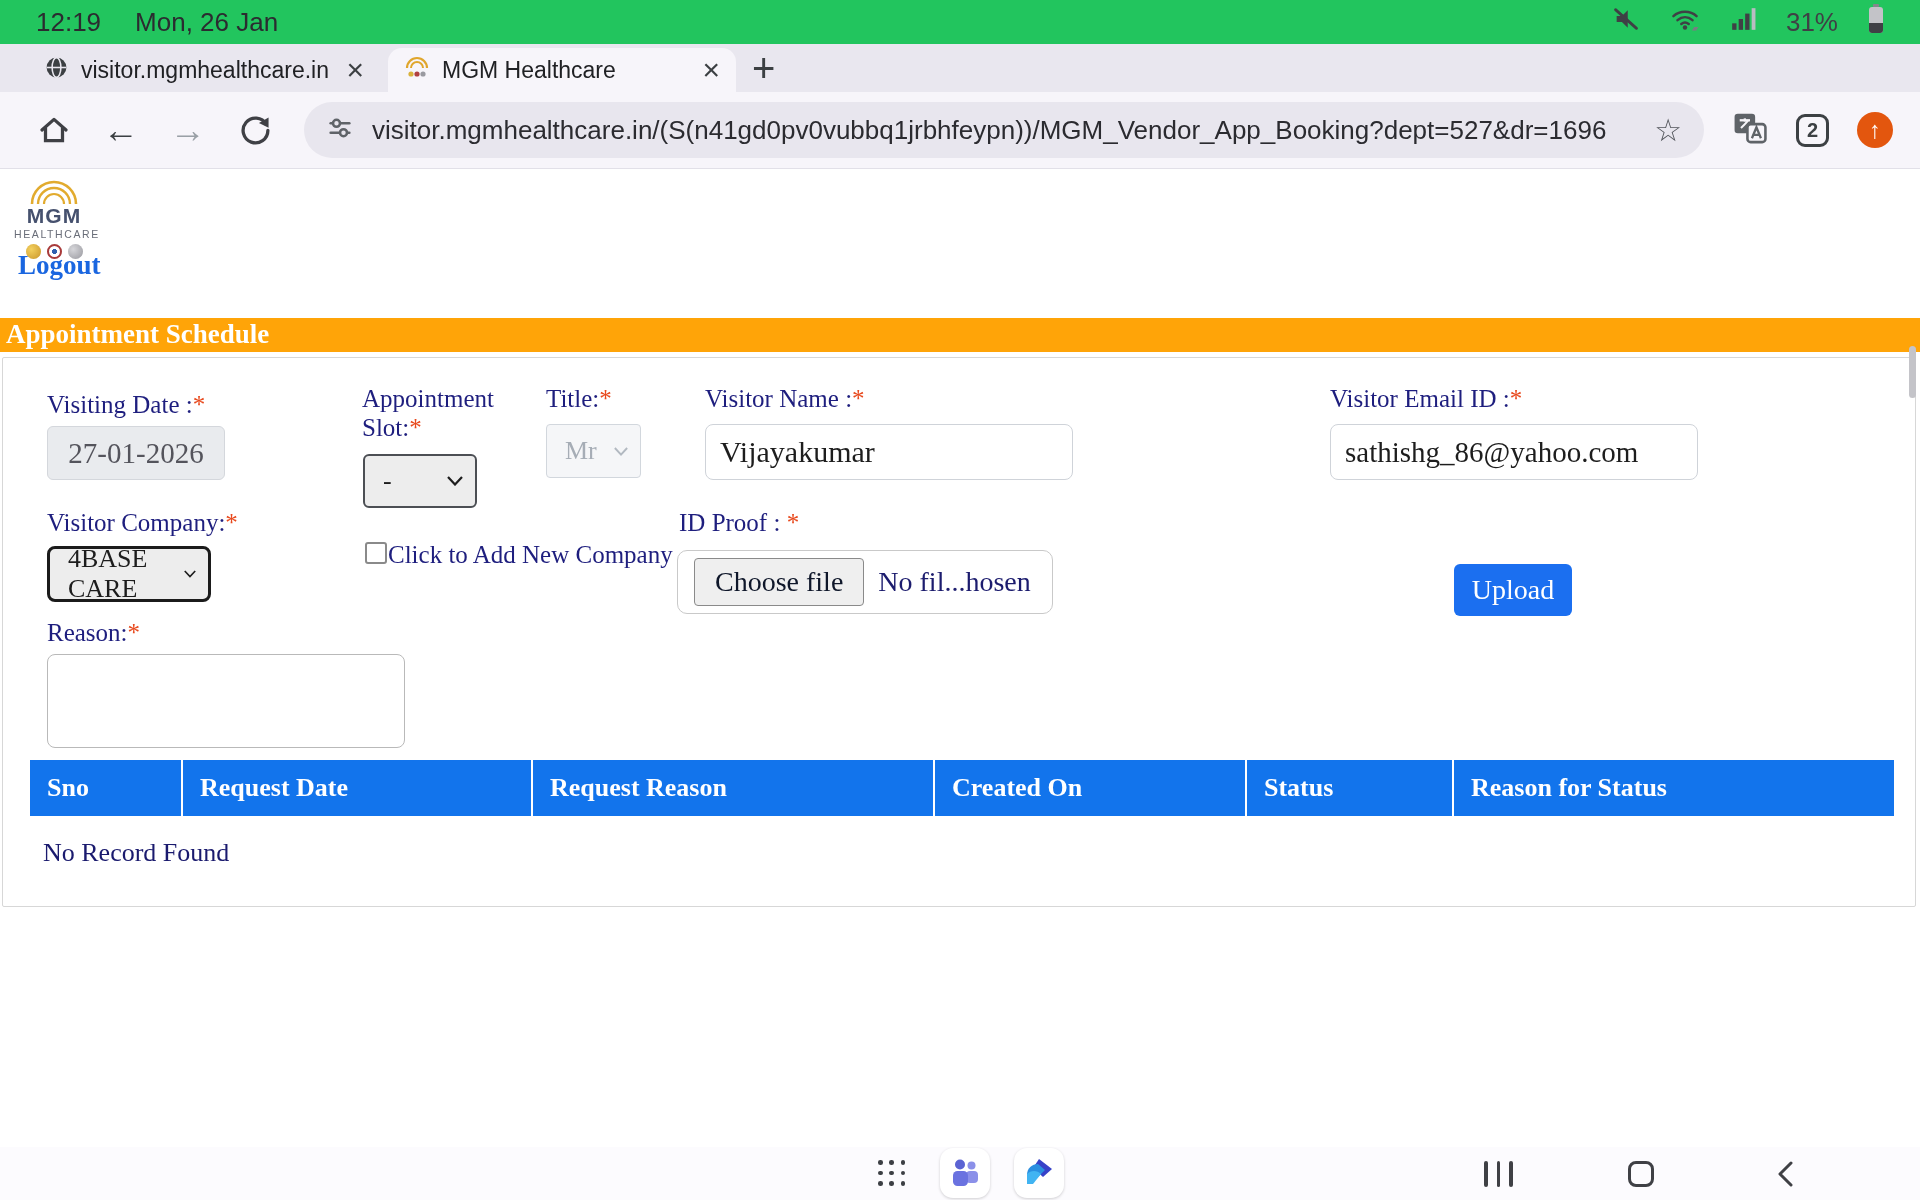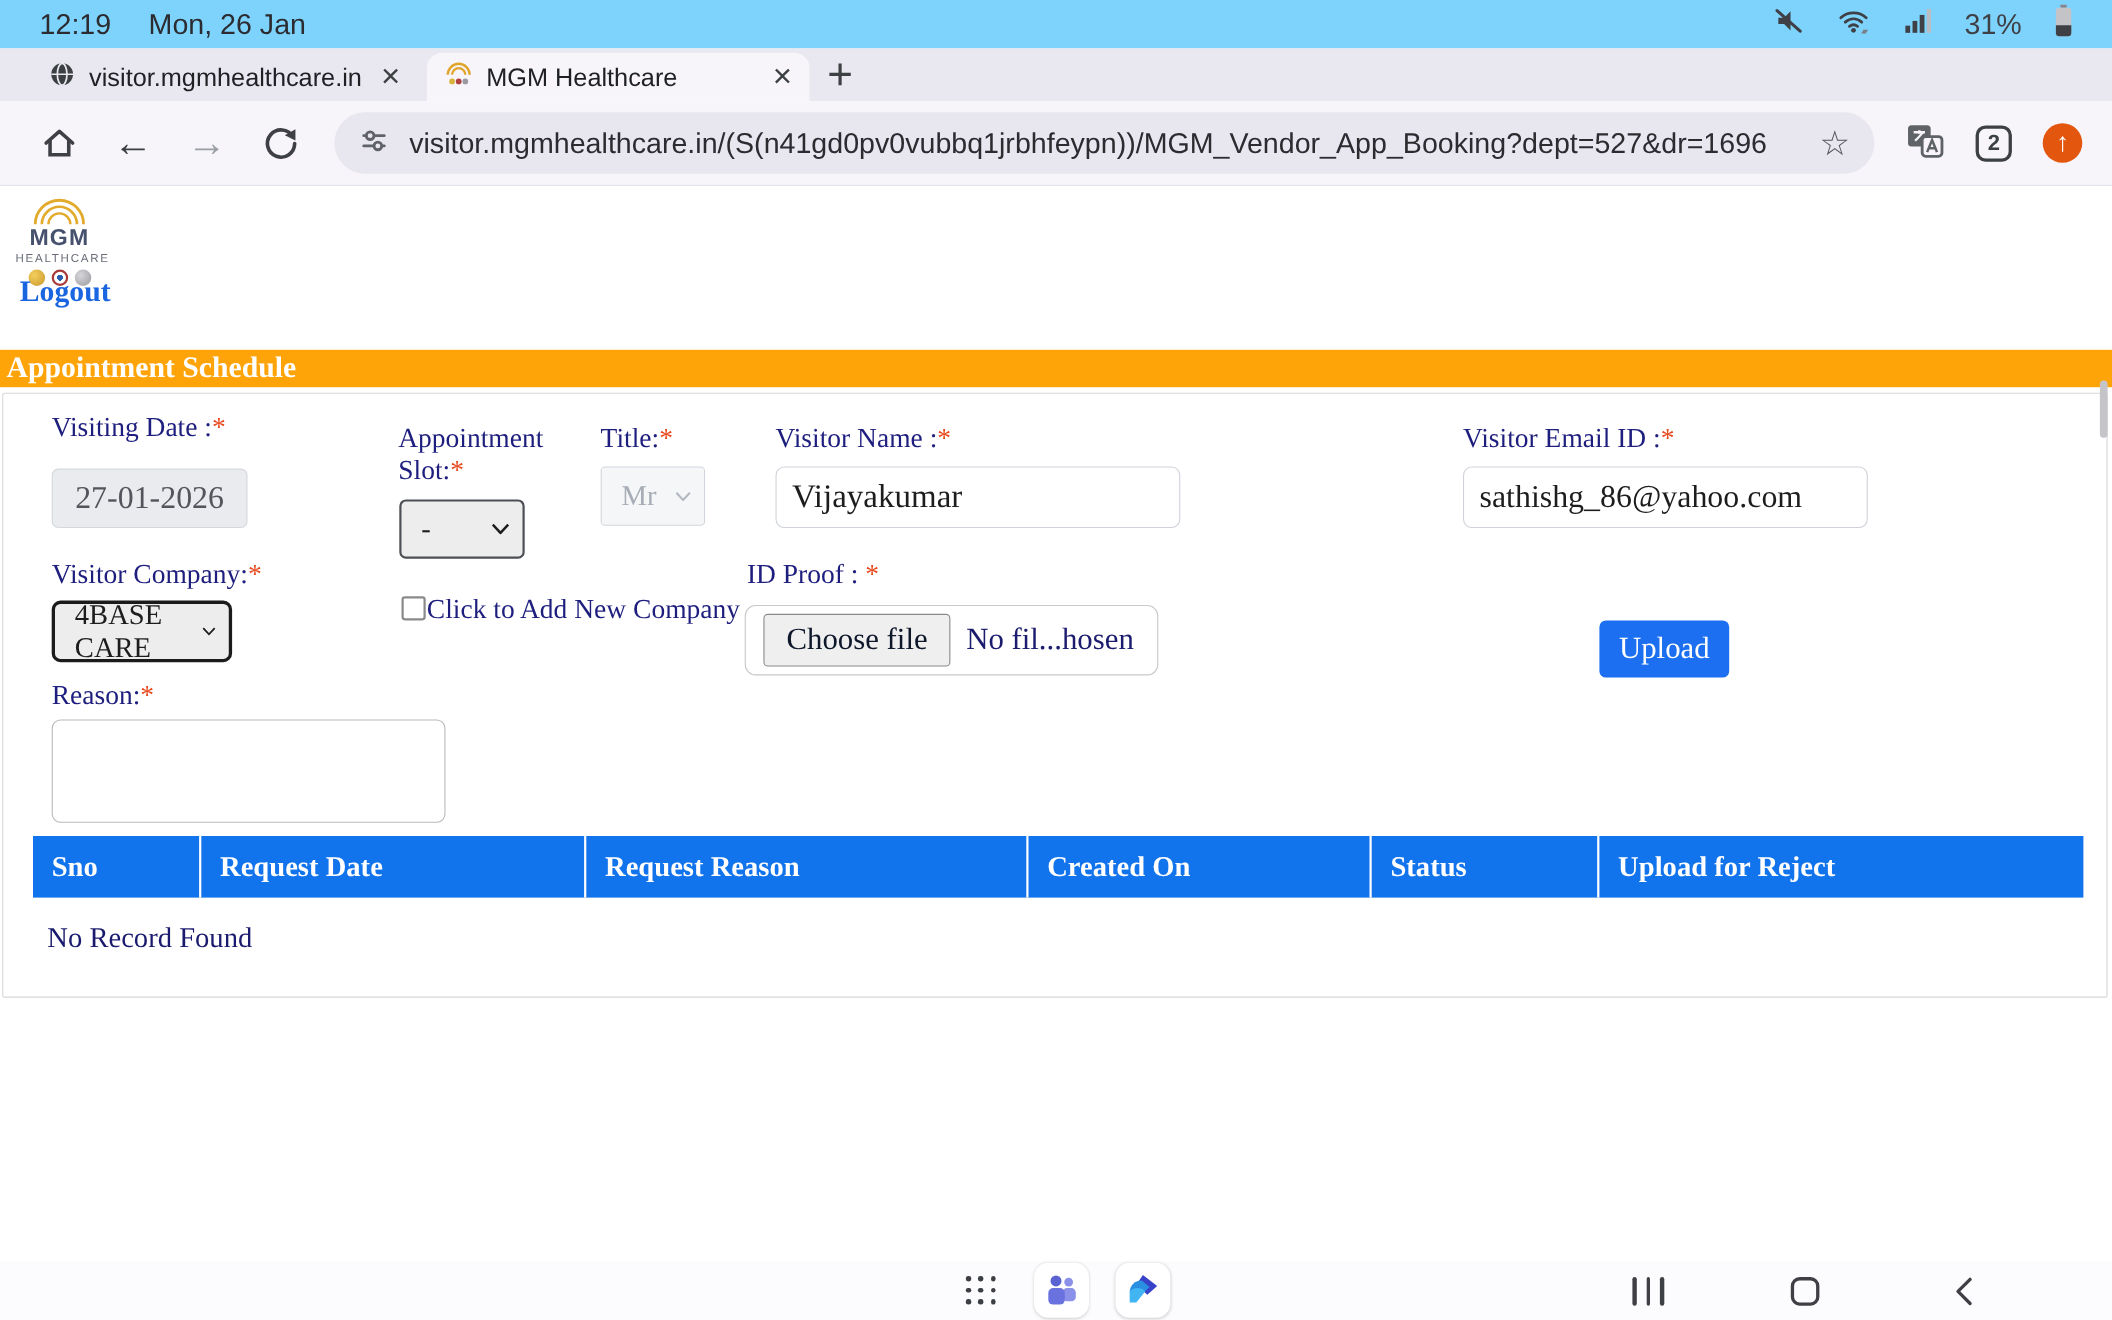--- a/index.html
+++ b/index.html
@@ -1,21 +1,21 @@
 <!DOCTYPE html>
 <html><head>
 <meta charset="utf-8">
 <style>
   * { box-sizing: border-box; }
   html,body { margin:0; padding:0; }
   body { width:1920px; height:1200px; font-family:"Liberation Sans", sans-serif; background:#fff; }
   .screen { position:relative; width:1920px; height:1200px; overflow:hidden; background:#fff; }
 
   
-  .statusbar { position:absolute; top:0; left:0; width:1920px; height:44px; background:#7dd3fc;
+  .statusbar { position:absolute; top:0; left:0; width:1920px; height:44px; background:#22c55e;
                display:flex; align-items:center; padding:0 36px; color:#2b2b30; font-size:26px; }
   .sb-time { font-weight:500; margin-right:34px; }
   .sb-right { margin-left:auto; display:flex; align-items:center; gap:30px; }
   .sb-batt-pct { font-size:26px; color:#3f4045; }
 
   
   .tabstrip { position:absolute; top:44px; left:0; width:1920px; height:48px; background:#e9e7ef; }
   .tab { position:absolute; top:4px; height:44px; display:flex; align-items:center; gap:12px;
          padding:0 16px; font-size:23px; color:#202124; }
   .tab.inactive { left:28px; width:352px; }
@@ -239,21 +239,21 @@
         <span class="badge gray"></span>
       </div>
     </div>
 
     <div class="logout">Logout</div>
 
     <div class="banner">Appointment Schedule</div>
 
     <div class="panel">
 
-      <div class="flabel" style="left:44px; top:16px;">
+      <div class="flabel" style="left:44px; top:32px;">
         <span>Visiting Date :</span><span class="req">*</span>
       </div>
       <div class="flabel" style="left:359px; top:26px; width:140px;">
         <span>Appointment Slot:</span><span class="req">*</span>
       </div>
       <div class="flabel" style="left:543px; top:26px;">
         <span>Title:</span><span class="req">*</span>
       </div>
       <div class="flabel" style="left:702px; top:26px;">
         <span>Visitor Name :</span><span class="req">*</span>
@@ -315,21 +315,21 @@
             <col style="width:207px">
             <col style="width:441px">
         </colgroup>
         <tbody>
             <tr>
           <th>Sno</th>
           <th>Request Date</th>
           <th>Request Reason</th>
           <th>Created On</th>
           <th>Status</th>
-          <th>Upload for Reject</th>
+          <th>Reason for Status</th>
         </tr>
       </tbody>
         </table>
       <div class="norecord">No Record Found</div>
     </div>
 
     <div class="scrollthumb"></div>
 
   </div>
 

